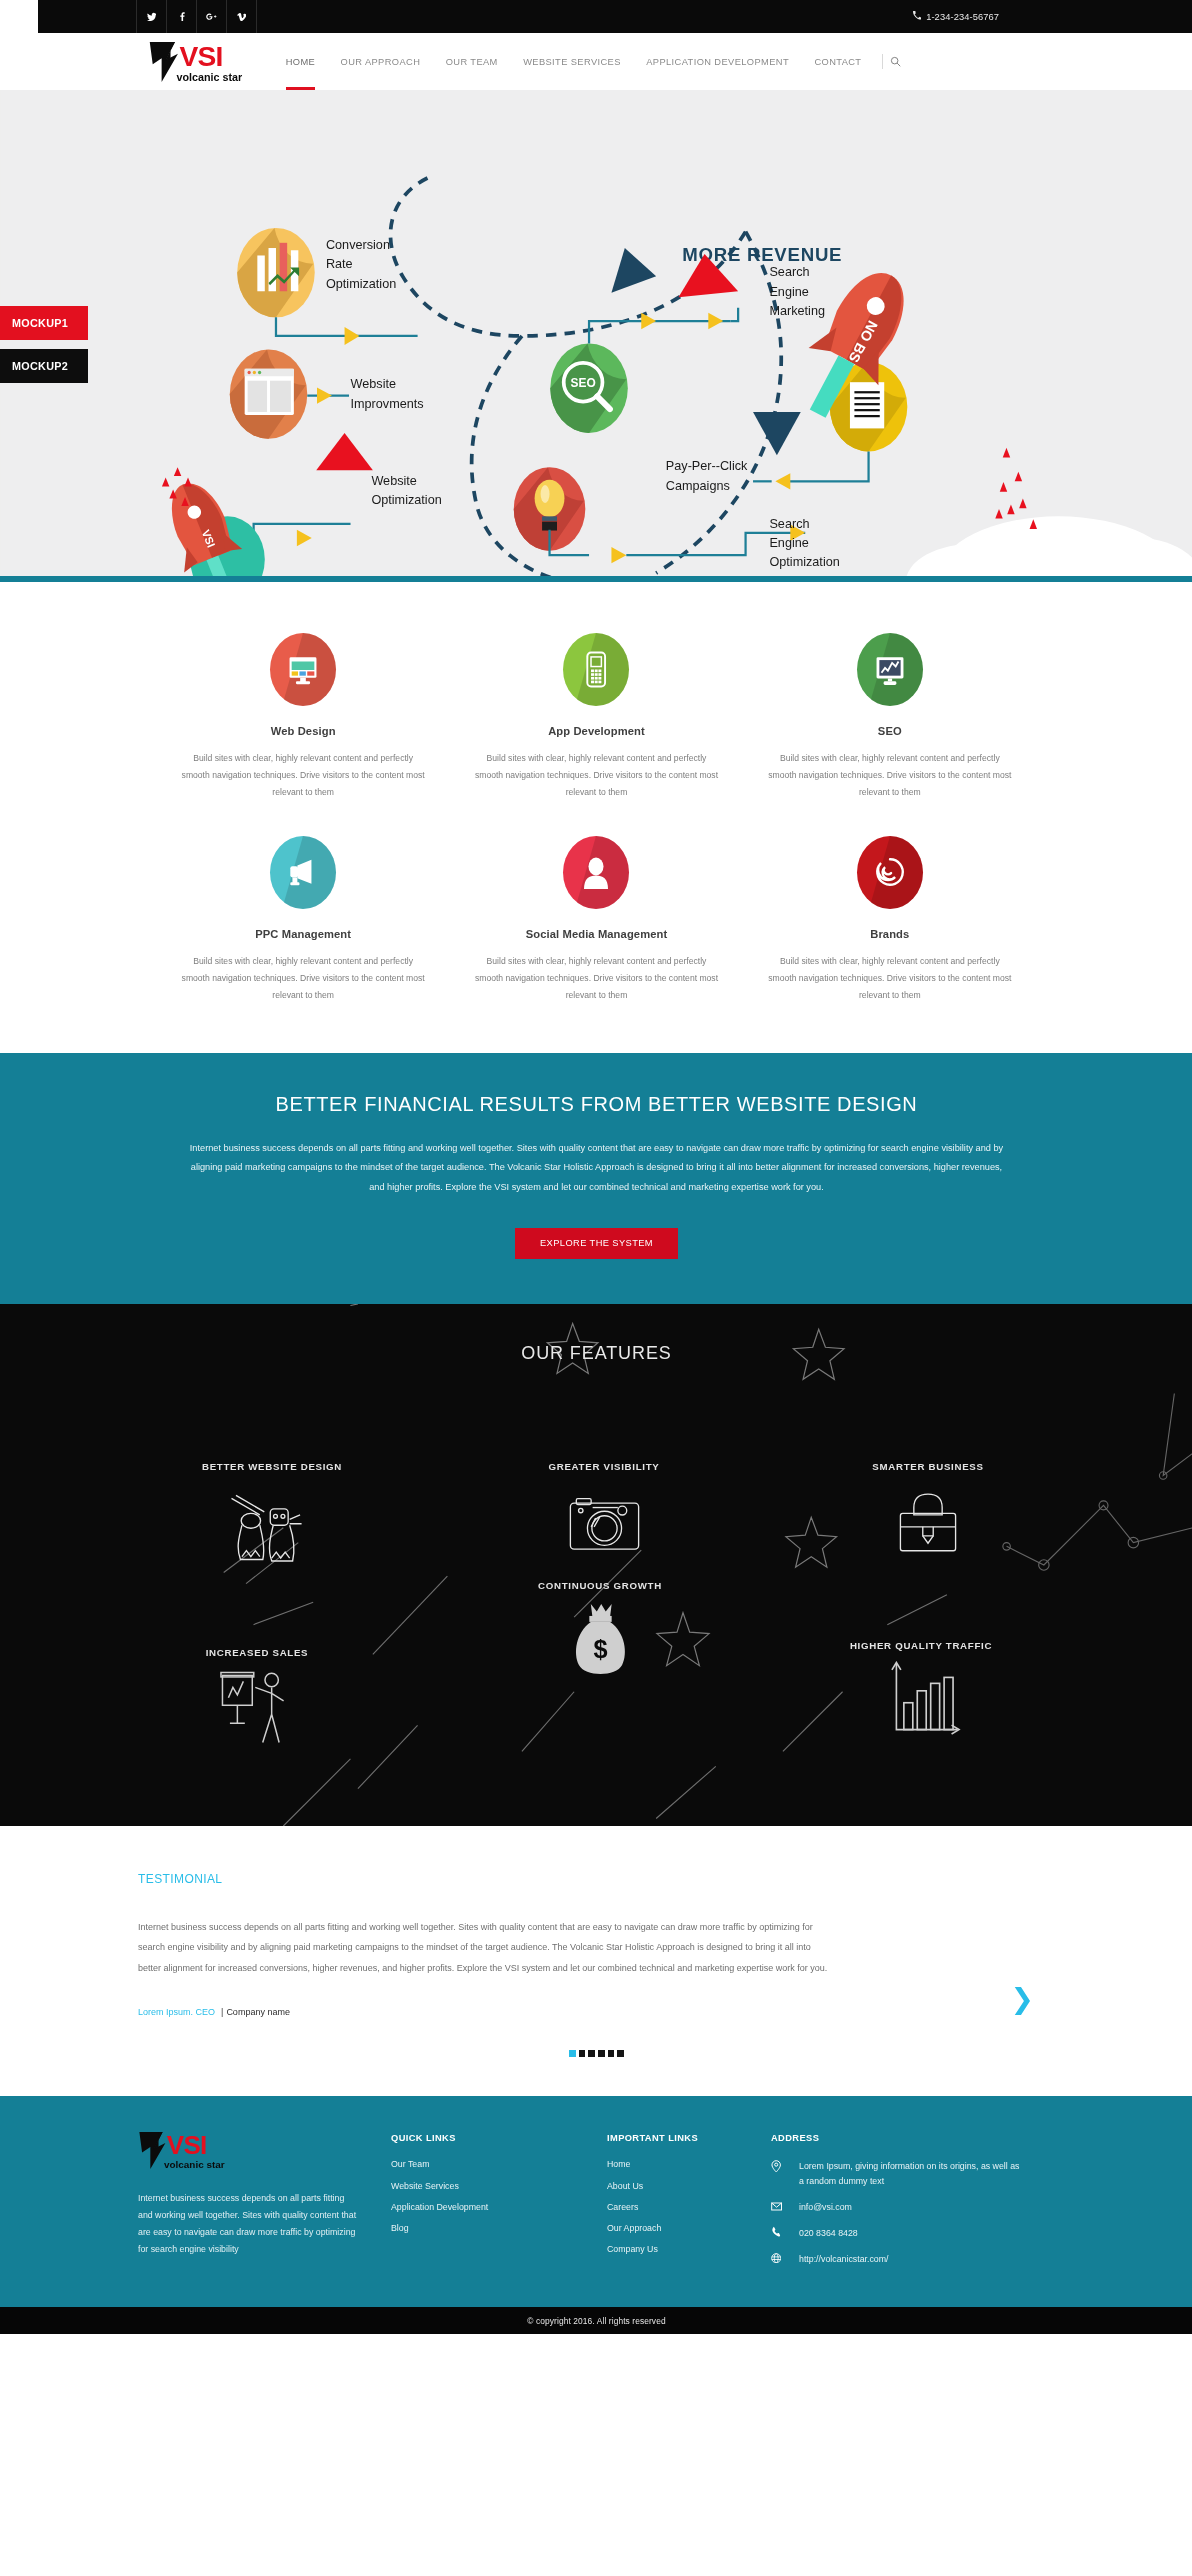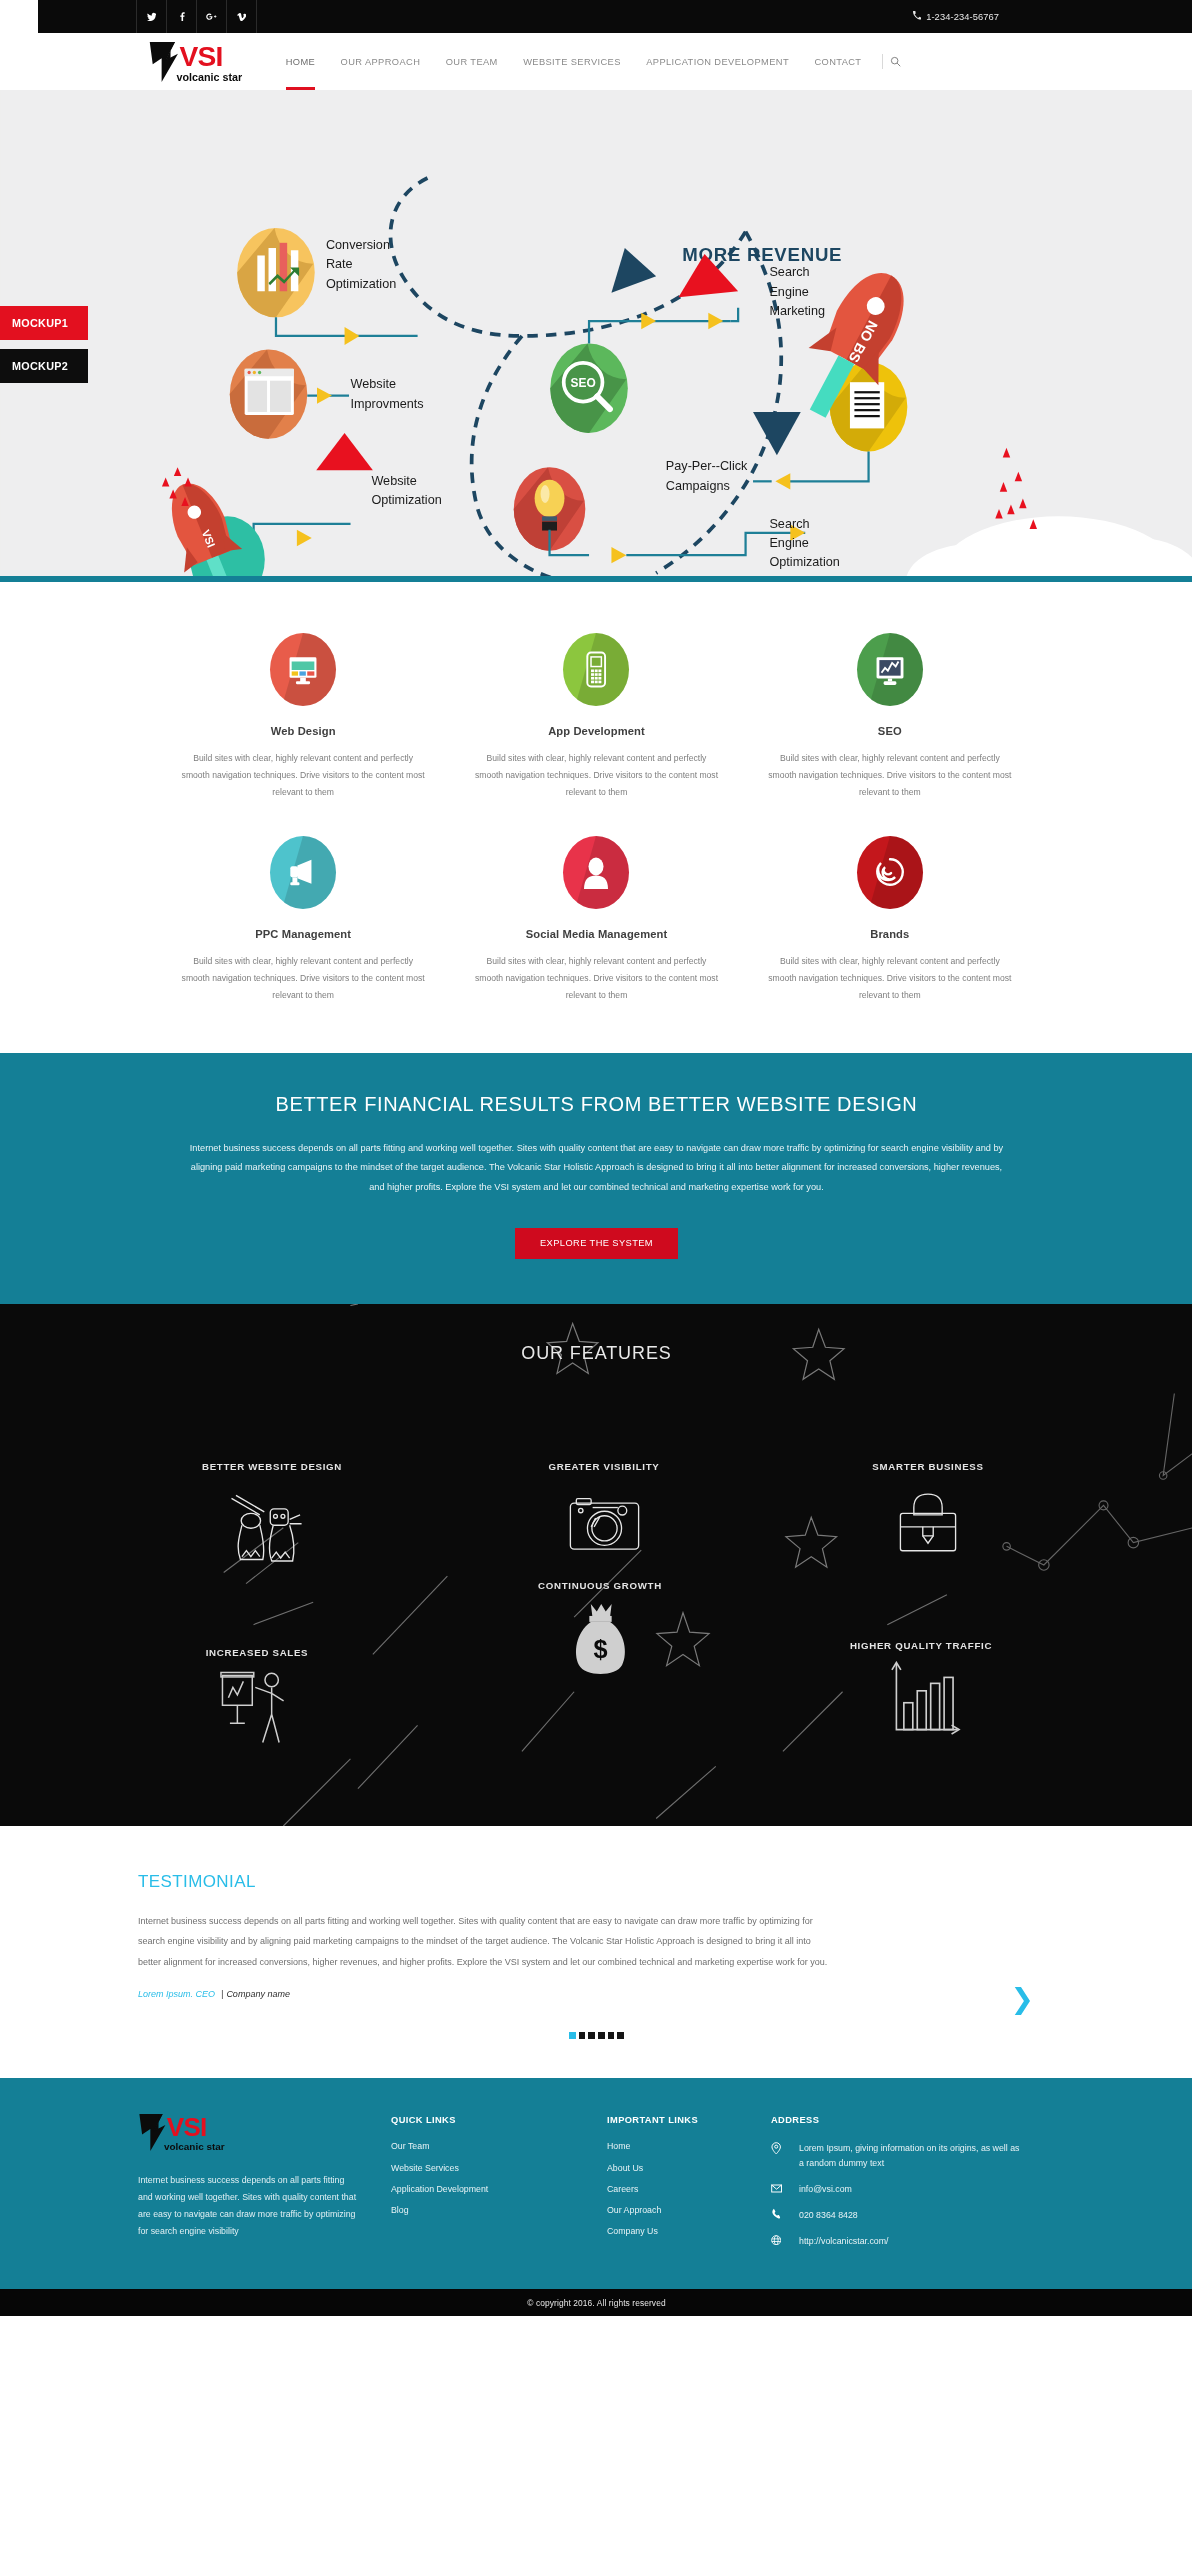--- a/index.html
+++ b/index.html
@@ -258,32 +258,32 @@
 
   
   .testimonial {
     background: #fff;
     padding: 46px 0 39px 0;
     position: relative;
   }
   .tinner { width: 917px; margin: 0 auto; position: relative; }
   .ttitle {
     color: #29bde8;
-    font-size: 17px;
+    font-size: 12px;
     font-weight: normal;
     letter-spacing: 0.4px;
-    margin-bottom: 19px;
+    margin-bottom: 31px;
   }
   .tbody {
     width: 693px;
     font-size: 9px;
     line-height: 2.3;
     color: #6f6f6f;
   }
-  .tauthor { margin-top: 16px; font-size: 9px; font-style: italic; }
+  .tauthor { margin-top: 28px; font-size: 9px; }
   .tauthor .nm { color: #29bde8; }
   .tauthor .sep { color: #3a3a3a; margin: 0 3px 0 6px; }
   .tauthor .co { color: #2e2e2e; }
   .tnext {
     position: absolute;
     right: 21px; top: 113px;
     color: #29bde8;
     font-size: 28px;
     line-height: 1;
     cursor: pointer;

